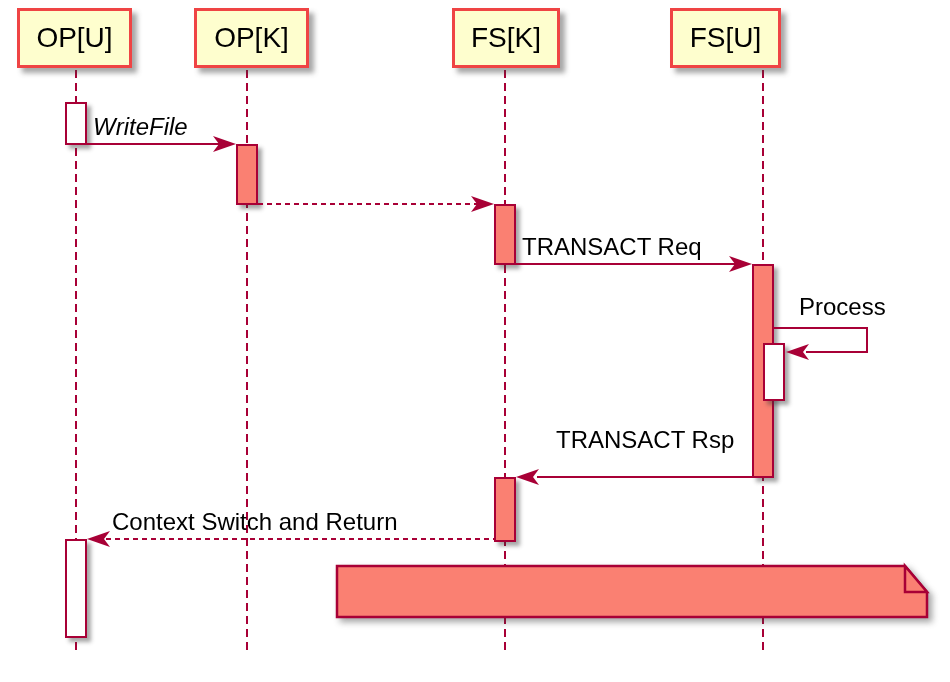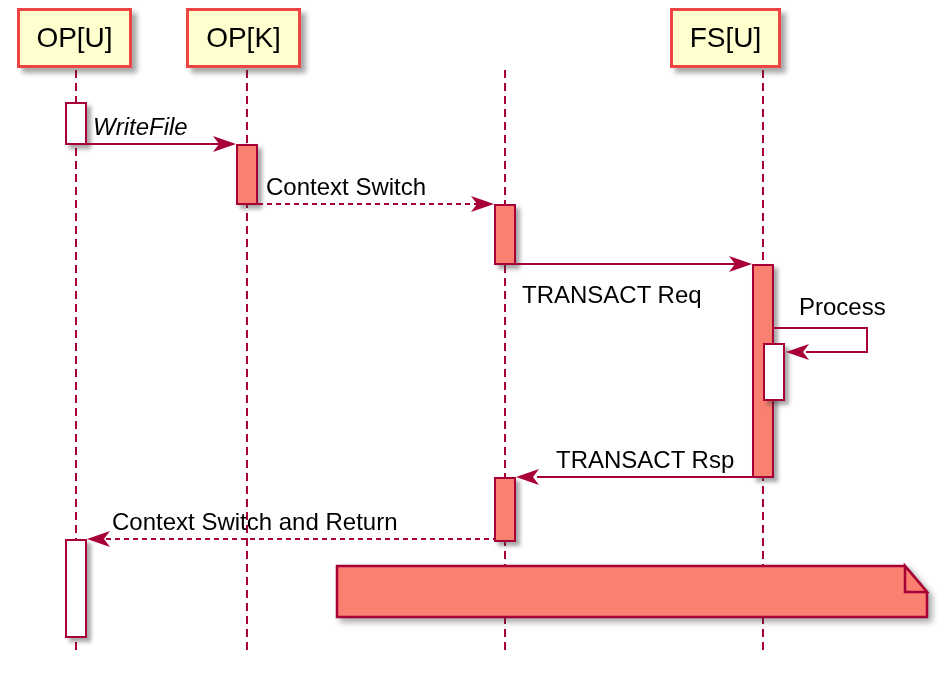--- a/index.html
+++ b/index.html
@@ -60,22 +60,25 @@
   <div id="note-shape">
     <svg width="615" height="70" viewBox="0 0 615 70">
       <path d="M7,8 L575,8 L597,34 L597,59 L7,59 Z" fill="#FA8072" stroke="#A80036" stroke-width="2.5" stroke-linejoin="miter"></path>
       <path d="M575,8 L575,34 L597,34 Z" fill="#FA8072" stroke="#A80036" stroke-width="2.5" stroke-linejoin="miter"></path>
     </svg>
   </div>
 
   <div class="participant" style="left:17px;width:109px;">
       <span>OP[U]</span>
     </div>
-  <div class="participant" style="left:186px;width:109px;">
+  <div class="participant" style="left:194px;width:109px;">
       <span>OP[K]</span>
+    </div>
+  <div class="participant" style="left:452px;width:102px;">
+      <span>FS[K]</span>
     </div>
   <div class="participant" style="left:670px;width:105px;">
       <span>FS[U]</span>
     </div>
 
   <div class="act white" style="left:65px;top:102px;height:39px;"></div>
   <div class="act salmon" style="left:236px;top:144px;height:57px;"></div>
   <div class="act salmon" style="left:494px;top:204px;height:57px;"></div>
   <div class="act salmon" style="left:752px;top:264px;height:210px;"></div>
   <div class="act white" style="left:763px;top:343px;height:54px;z-index:4;"></div>
@@ -89,47 +92,46 @@
       </svg>
   </div>
   <div class="mlabel" style="left:93px;top:113px;font-style:italic;">WriteFile</div>
 
   <div class="mline dashed" style="left:258px;top:203px;width:230px;"></div>
   <div class="arrow" style="left:471px;top:196px;">
     <svg width="23" height="16">
         <polygon points="23,8 0,0 6,8 0,16" fill="#A80036"></polygon>
       </svg>
   </div>
-  <div class="mlabel" style="left:266px;top:173px;">Context Switch</div>
 
   <div class="mline" style="left:516px;top:263px;width:230px;"></div>
   <div class="arrow" style="left:729px;top:256px;">
     <svg width="23" height="16">
         <polygon points="23,8 0,0 6,8 0,16" fill="#A80036"></polygon>
       </svg>
   </div>
-  <div class="mlabel" style="left:522px;top:233px;margin-top:48px;">TRANSACT Req</div>
+  <div class="mlabel" style="left:522px;top:233px;">TRANSACT Req</div>
 
   <div class="mline" style="left:774px;top:327px;width:94px;"></div>
   <div class="vline" style="left:866px;top:327px;height:26px;"></div>
   <div class="mline" style="left:806px;top:351px;width:62px;"></div>
   <div class="arrow" style="left:786px;top:344px;">
     <svg width="23" height="16">
         <polygon points="0,8 23,0 17,8 23,16" fill="#A80036"></polygon>
       </svg>
   </div>
   <div class="mlabel" style="left:799px;top:293px;">Process</div>
 
   <div class="mline" style="left:537px;top:476px;width:216px;"></div>
   <div class="arrow" style="left:516px;top:469px;">
     <svg width="23" height="16">
         <polygon points="0,8 23,0 17,8 23,16" fill="#A80036"></polygon>
       </svg>
   </div>
-  <div class="mlabel" style="left:556px;top:446px;">TRANSACT Rsp</div>
+  <div class="mlabel" style="left:556px;top:426px;">TRANSACT Rsp</div>
 
   <div class="mline dashed" style="left:106px;top:538px;width:388px;"></div>
   <div class="arrow" style="left:87px;top:531px;">
     <svg width="23" height="16">
         <polygon points="0,8 23,0 17,8 23,16" fill="#A80036"></polygon>
       </svg>
   </div>
   <div class="mlabel" style="left:112px;top:508px;">Context Switch and Return</div>
 
 </div>

